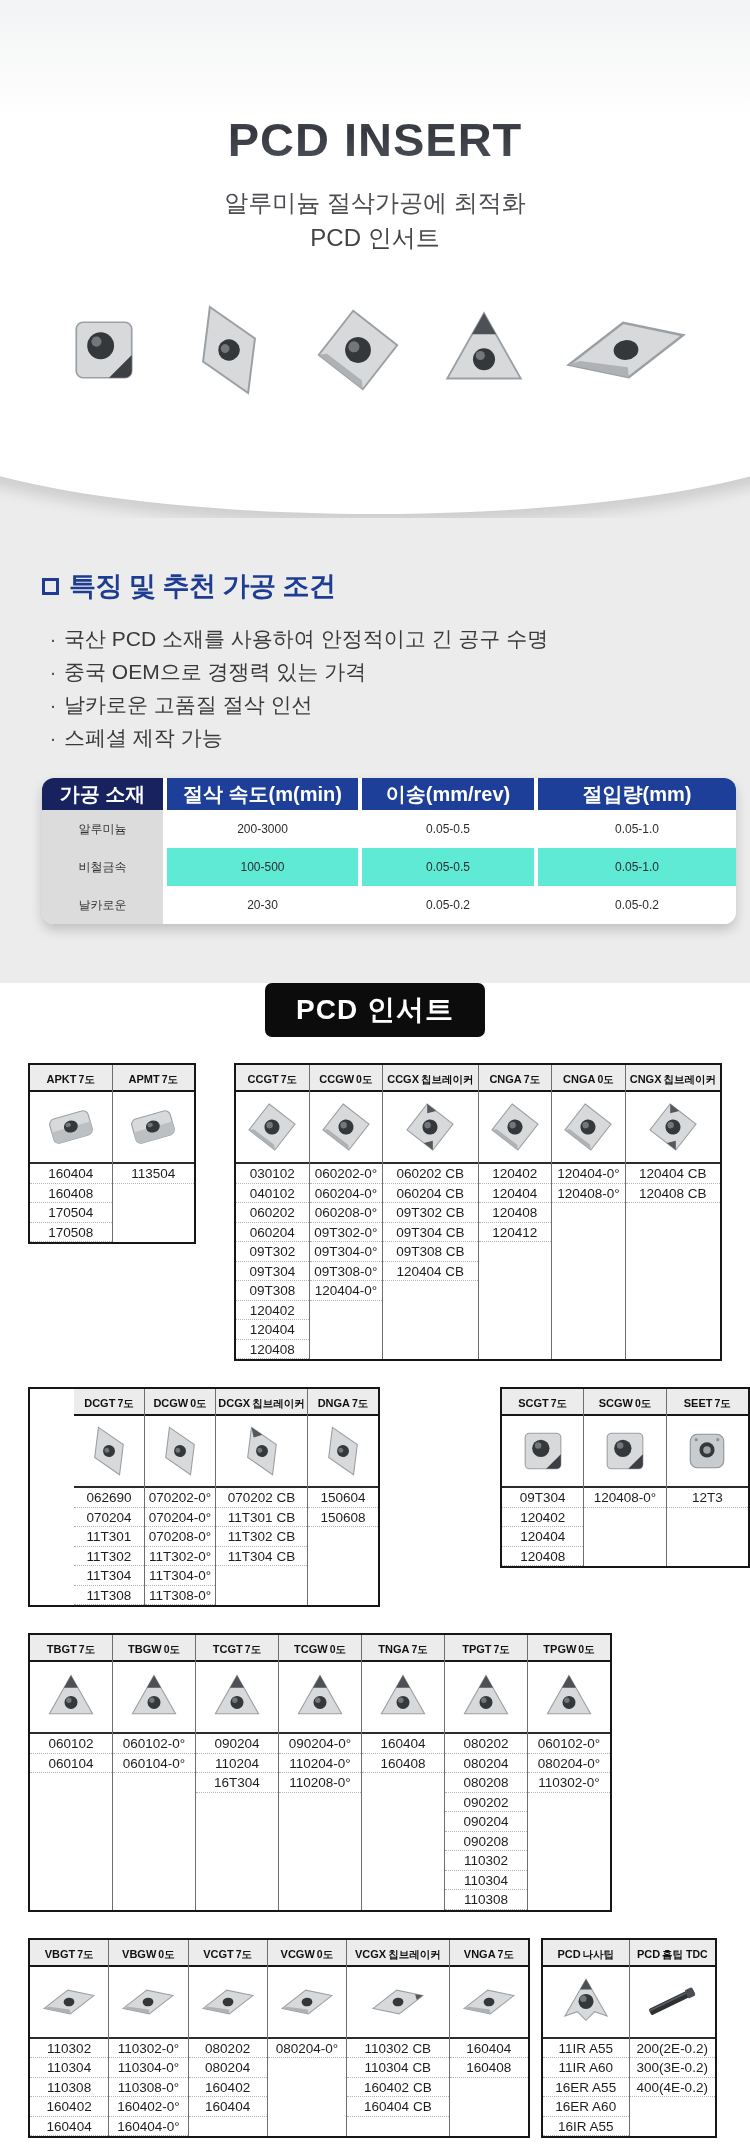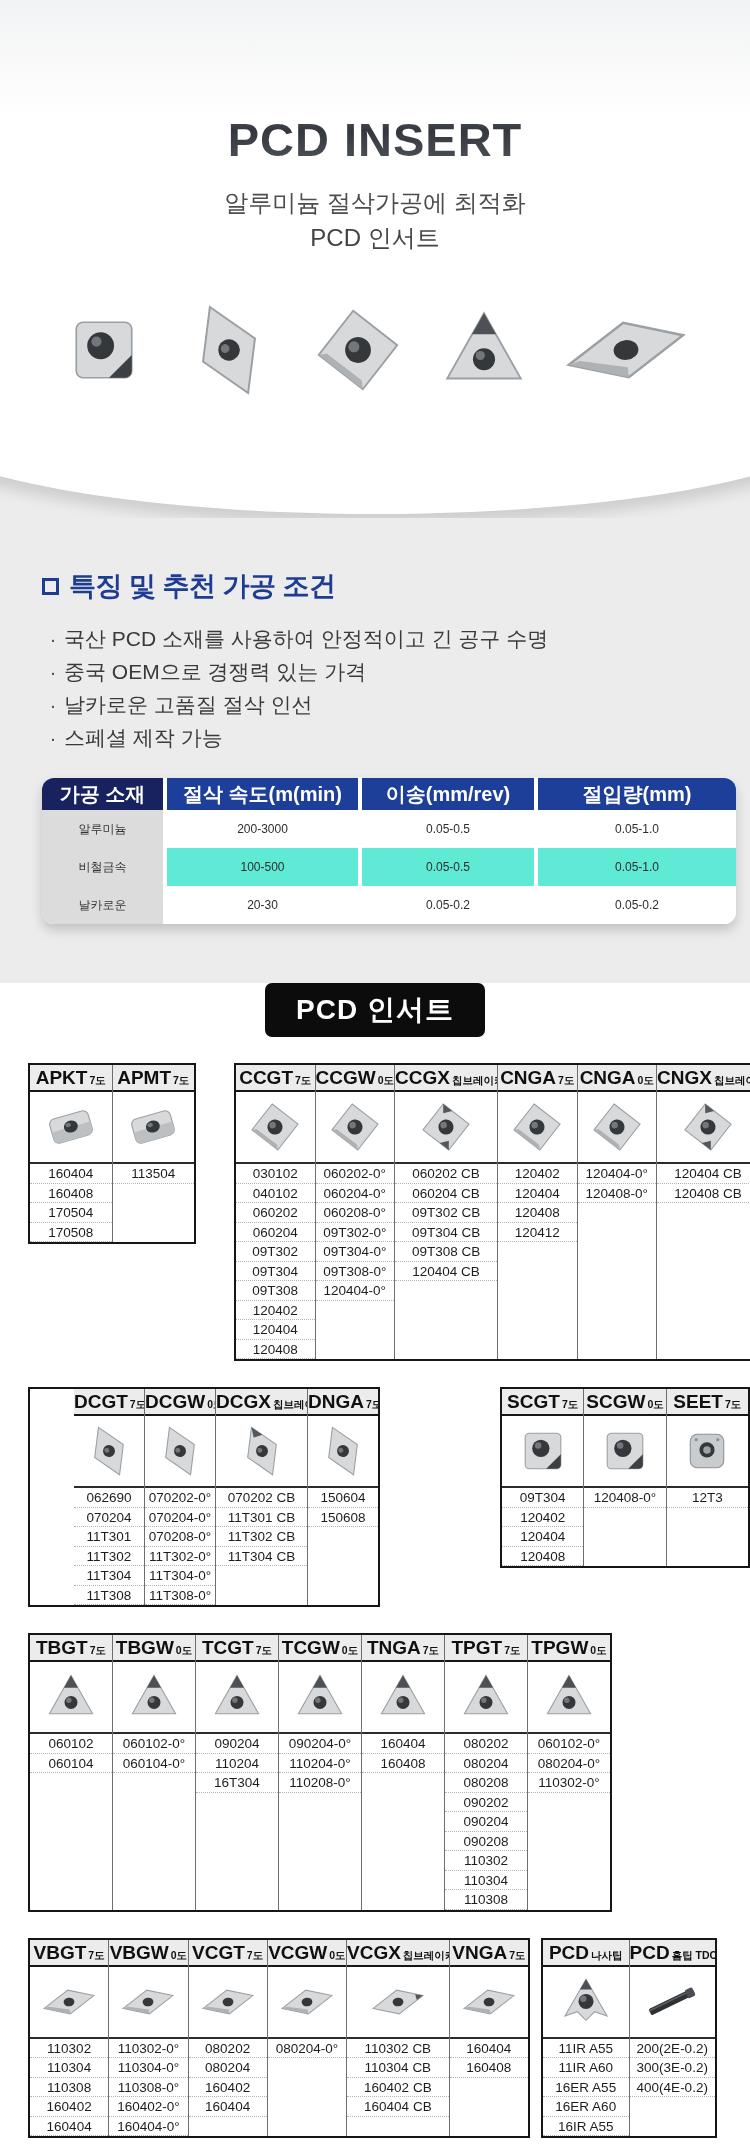--- a/index.html
+++ b/index.html
@@ -42,21 +42,21 @@
   .banner{width:220px;height:54px;margin:-27px auto 0;background:#0c0c0c;border-radius:7px;color:#fff;
     font-size:28px;font-weight:800;display:flex;align-items:center;justify-content:center;position:relative;letter-spacing:1px;}
 
   .band{display:flex;align-items:flex-start;padding:0 28px;margin-top:26px;}
   .grp{display:flex;align-items:stretch;border:2px solid #161616;background:#fff;box-sizing:border-box;}
   .col{flex:1;min-width:0;display:flex;flex-direction:column;border-left:1px solid #6e6e6e;}
   .col:first-child{border-left:none;}
   .col.wide{flex:1.3;}
   .hdr{height:25px;line-height:25px;text-align:center;background:#ececec;border-bottom:2px solid #161616;
     white-space:nowrap;overflow:hidden;}
-  .hdr .code{font-weight:700;font-size:19px;color:#101010;letter-spacing:0;}
+  .hdr .code{font-weight:700;font-size:11px;color:#101010;letter-spacing:0;}
   .hdr .sfx{font-weight:700;font-size:10.5px;color:#101010;margin-left:2px;}
   .imgcell{height:70px;flex:none;display:flex;align-items:center;justify-content:center;border-bottom:2px solid #2b2b2b;}
   .items{flex:1;}
   .item{height:19.5px;line-height:19px;box-sizing:border-box;text-align:center;font-size:13.5px;color:#1d1d1f;
     border-bottom:1px dotted #b4b4b4;white-space:nowrap;overflow:hidden;}
 
   .band1 .grp:nth-of-type(1){width:168px;flex:none;}
   .band1 .grp:nth-of-type(2){flex:1;margin-left:38px;}
   .band2 .grp:nth-of-type(1){width:352px;flex:none;padding-left:44px;}
   .band2 .grp:nth-of-type(2){width:250px;flex:none;margin-left:120px;}

